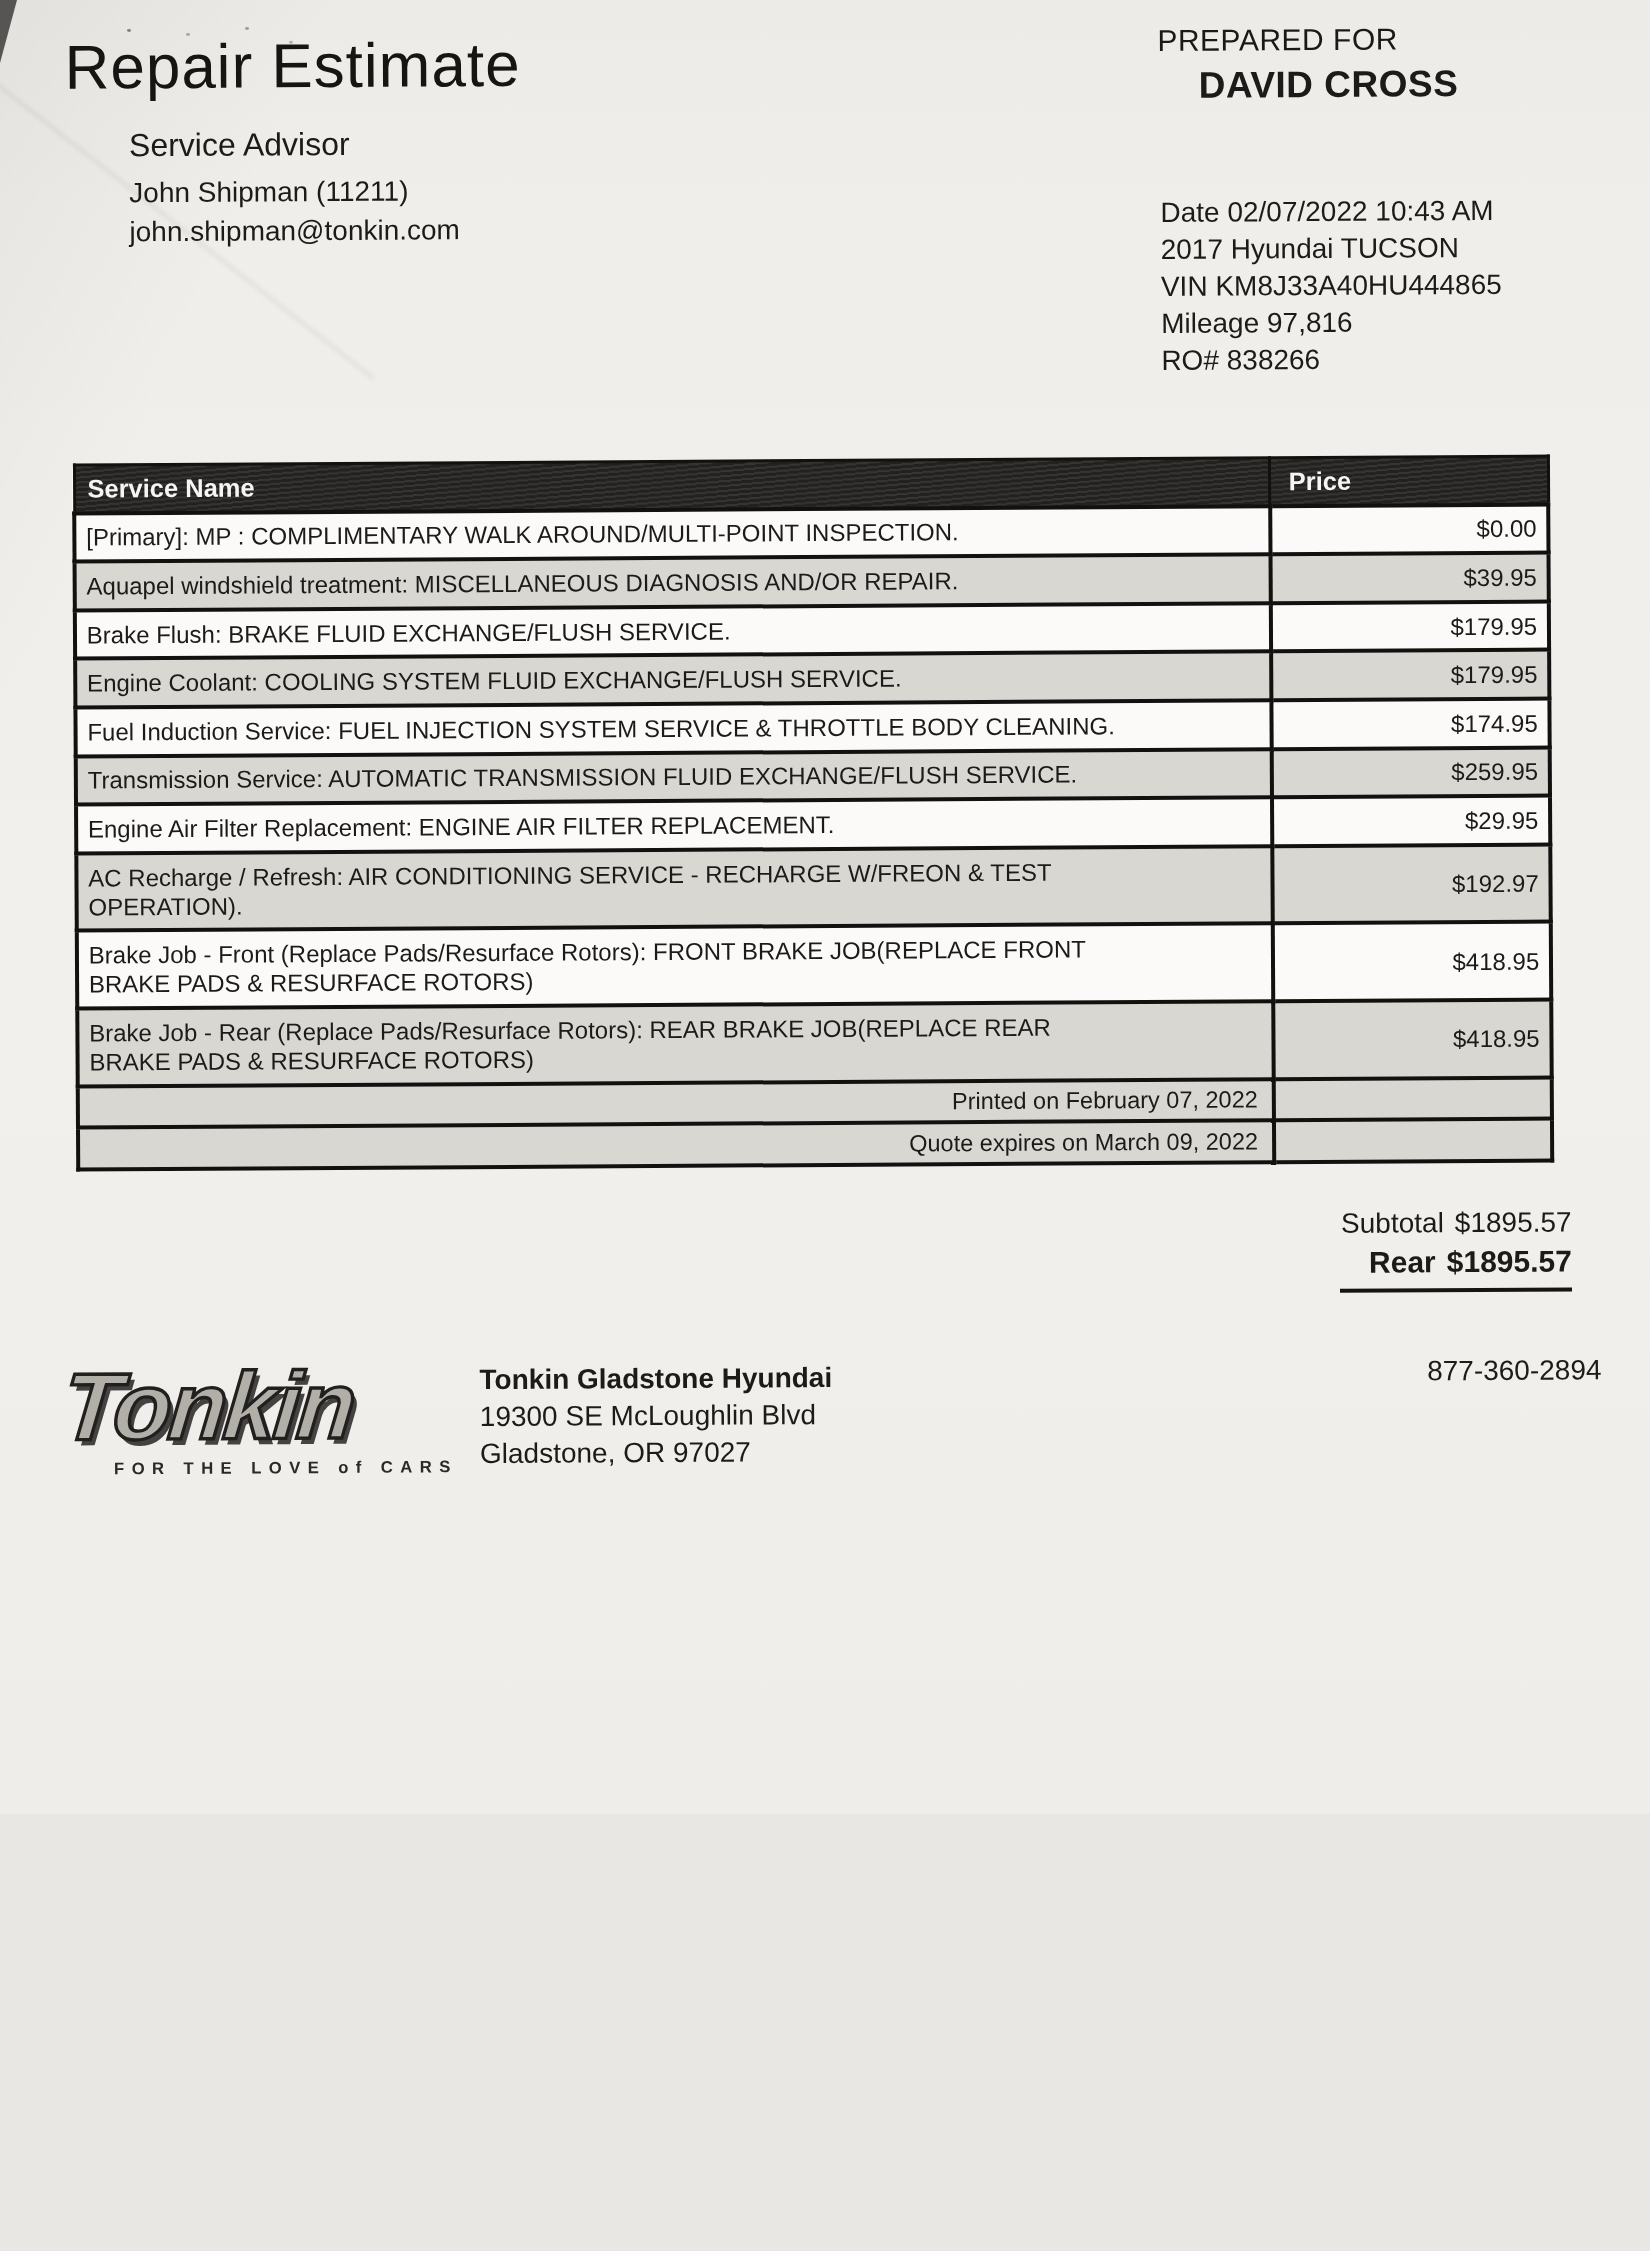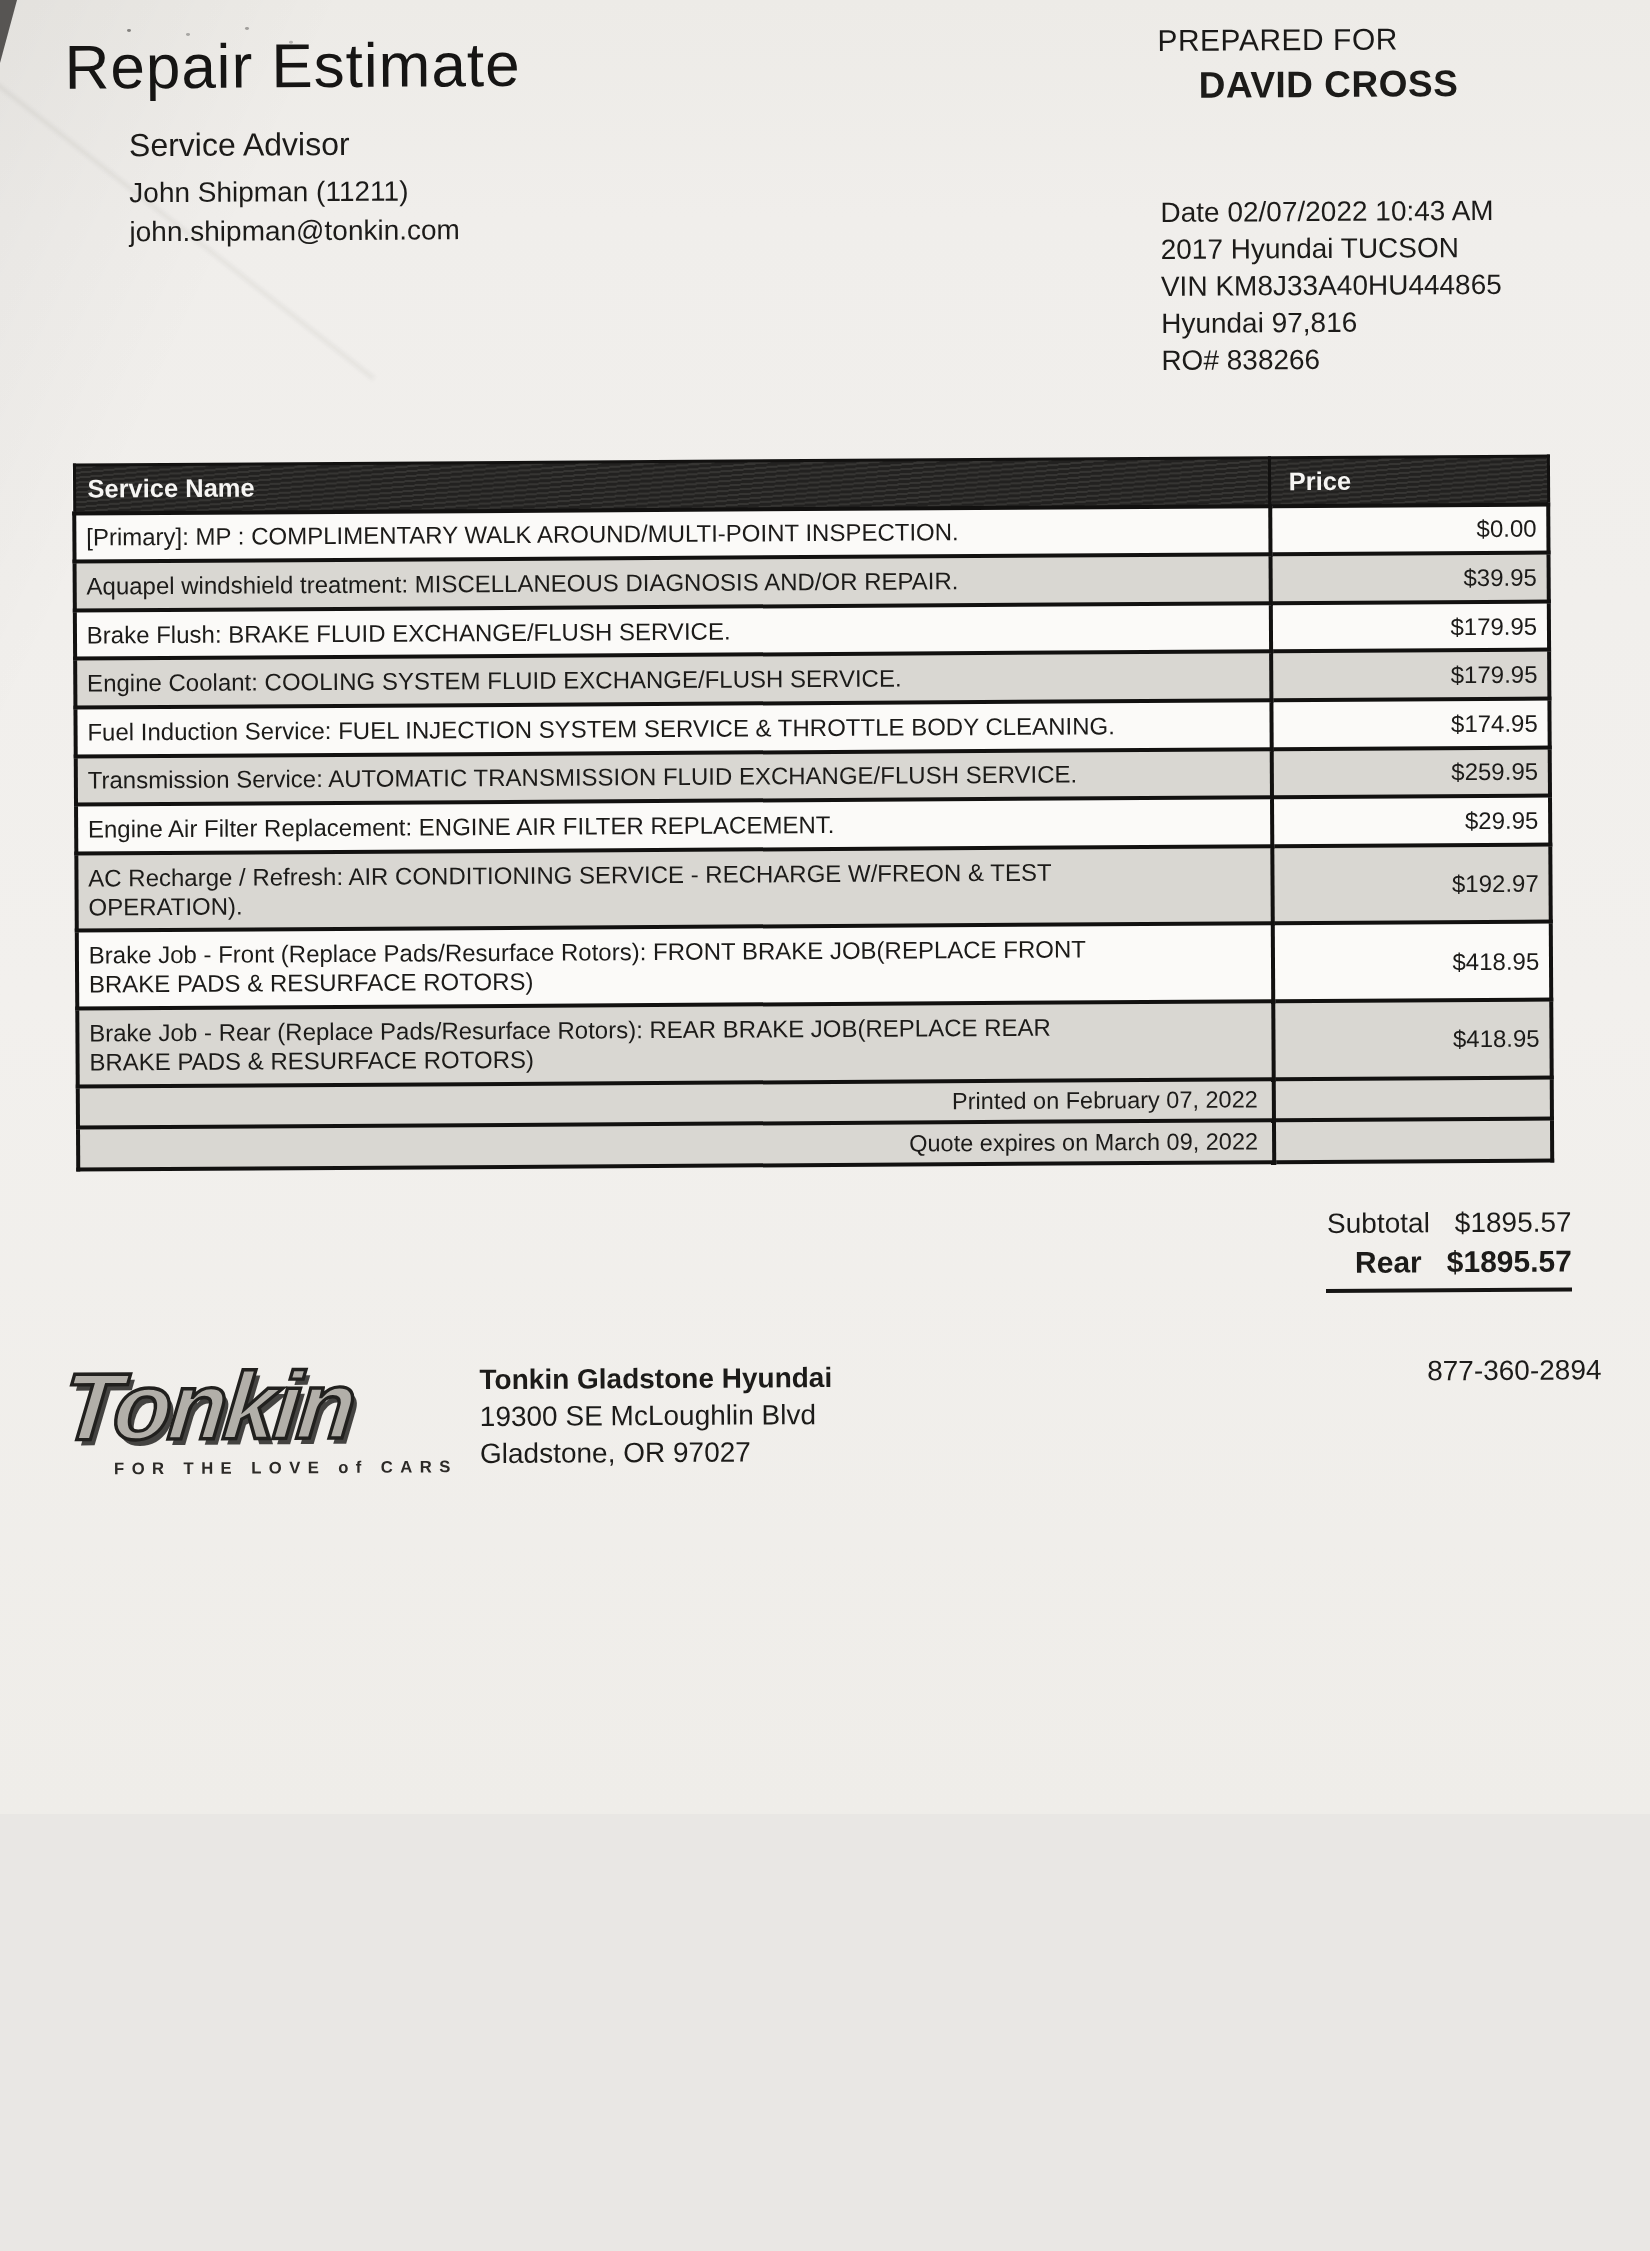--- a/index.html
+++ b/index.html
@@ -95,21 +95,21 @@
     vertical-align: middle;
     line-height: 29px;
     width: 248px;
   }
   tr.shaded td { background: #d9d7d2; }
   tr:not(.shaded) td { background: #fbfaf8; }
 
   
   .totals { position: absolute; top: 1208px; right: 80px; text-align: right; }
   .totals .row { font-size: 28px; line-height: 37px; }
-  .totals .label { margin-right: 25px; }
+  .totals .label { margin-right: 11px; }
   .totals .grand {
     display: inline-block;
     font-size: 30px; font-weight: bold;
     padding: 2px 0 7.8px 29px;
     border-bottom: 4.9px solid #161514;
   }
 
   
   .footer { position: absolute; left: 0; top: 1353px; width: 100%; height: 196px; }
   .logo { position: absolute; left: 61px; top: 0; width: 412px; }
@@ -153,21 +153,21 @@
     <div class="advisor-block">
       <div class="advisor-heading">Service Advisor</div>
       <div class="advisor-line">John Shipman (11211)</div>
       <div class="advisor-line">john.shipman@tonkin.com</div>
     </div>
 
     <div class="vehicle-block">
       <div><span class="lbl">Date</span><span>02/07/2022 10:43 AM</span></div>
       <div>2017 Hyundai TUCSON</div>
       <div><span class="lbl">VIN</span><span>KM8J33A40HU444865</span></div>
-      <div><span class="lbl">Hyundai</span><span>97,816</span></div>
+      <div><span class="lbl">Mileage</span><span>97,816</span></div>
       <div><span class="lbl">RO#</span><span>838266</span></div>
     </div>
 
     <table class="services">
       <thead>
         <tr>
           <th>Service Name</th>
           <th class="price-h">Price</th>
         </tr>
       </thead>

